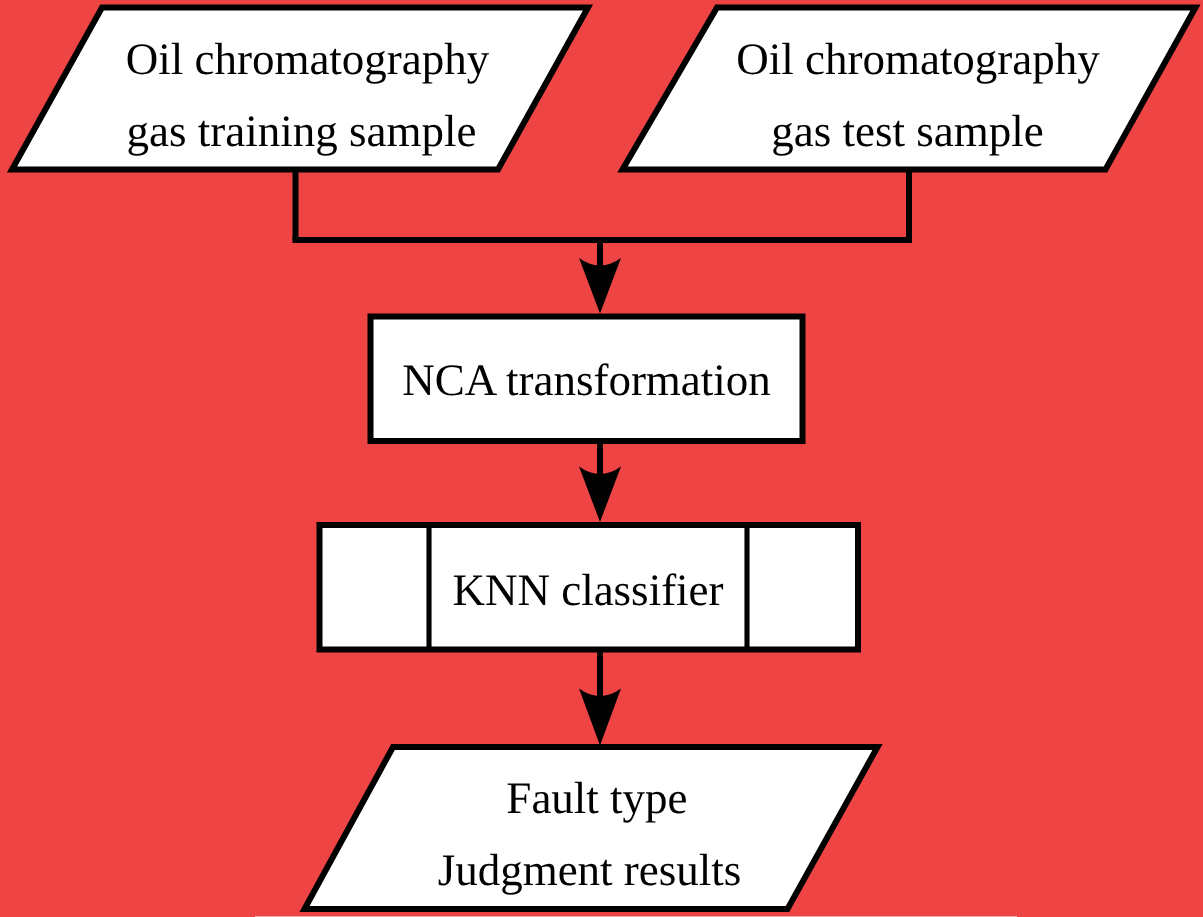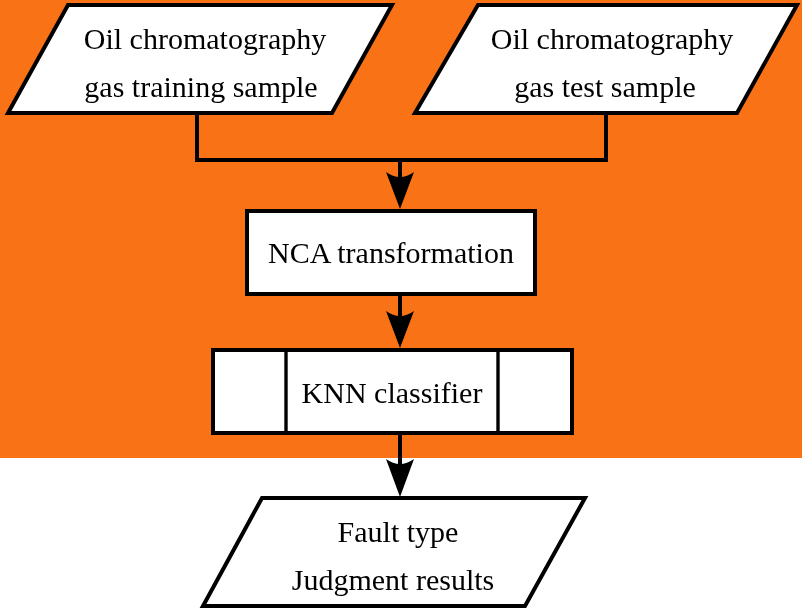--- a/index.html
+++ b/index.html
@@ -9,22 +9,22 @@
   }
   body {
     width: 802px;
     height: 611px;
     font-family: "Liberation Serif", "DejaVu Serif", serif;
     overflow: hidden;
   }
   #flowchart-root {
     position: relative;
     width: 802px;
-    height: 458px;
-    background: #f97316;
+    height: 611px;
+    background: #ef4444;
     text-align: center;
   }
   svg.chart-surface {
     display: block;
     width: 802px;
     height: 611px;
   }
   .node-shape {
     fill: #ffffff;
     stroke: #000000;

